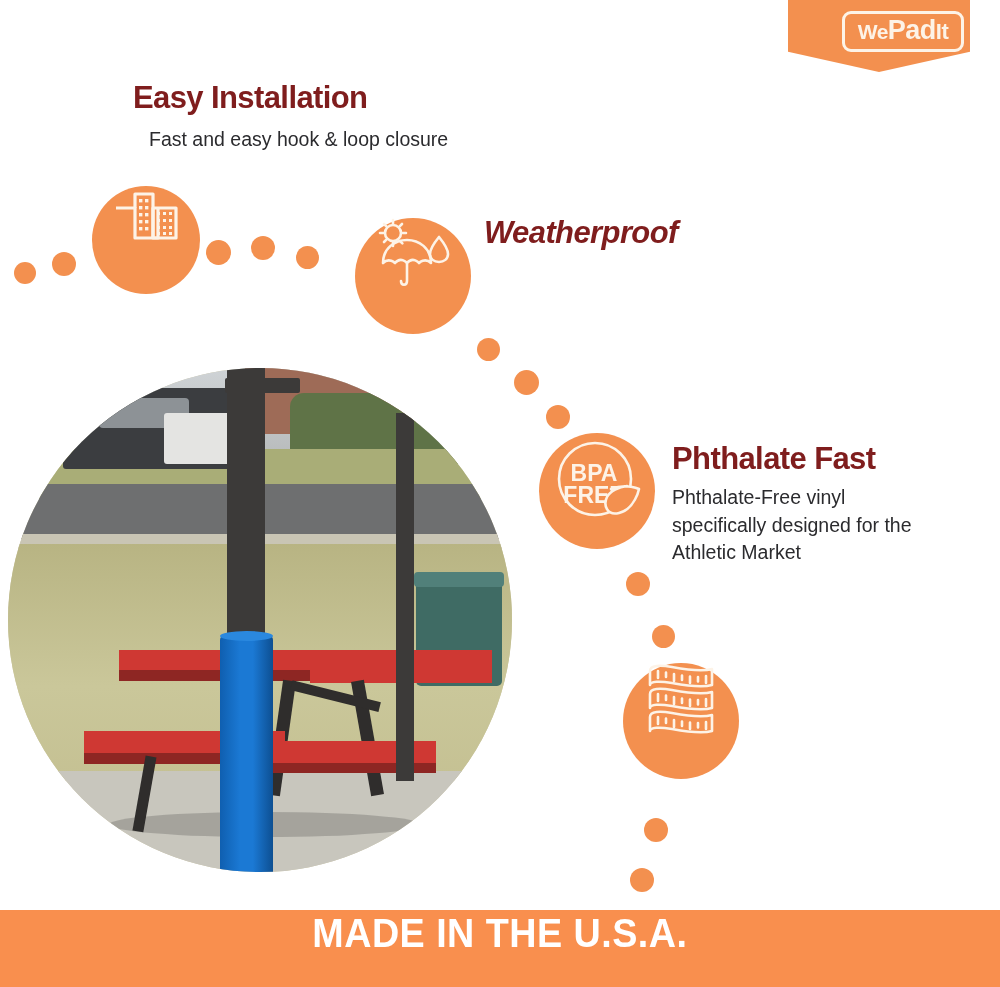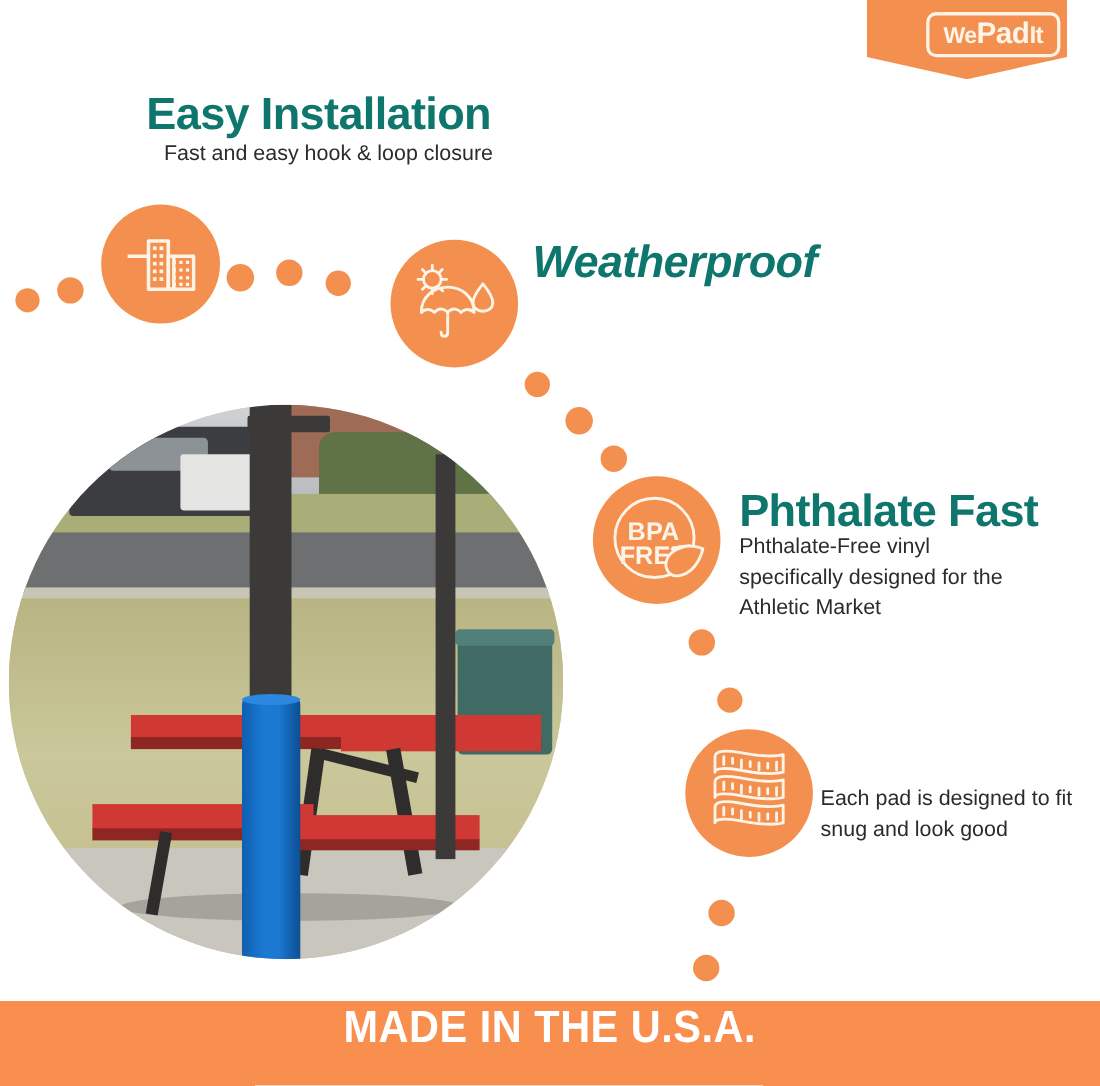--- a/index.html
+++ b/index.html
@@ -47,41 +47,40 @@
     color: #FDF3E7;
     letter-spacing: -0.5px;
   }
   .logo-text .lg-we { font-size: 21px; }
   .logo-text .lg-pad { font-size: 27px; }
   .logo-text .lg-it  { font-size: 22px; }
 
   
   .feat-title {
     position: absolute;
-    font-size: 41px;
+    font-size: 31px;
     font-weight: bold;
-    color: #0f766e;
+    color: #7f1d1d;
     letter-spacing: -0.6px;
     white-space: nowrap;
   }
   .feat-desc {
     position: absolute;
     font-size: 19.5px;
     color: #2b2b2e;
     line-height: 1.42;
     font-weight: normal;
   }
 
   
   .icon-circle {
     position: absolute;
     border-radius: 50%;
     background: #F3904F;
     display: flex;
-    align-items: center;
     justify-content: center;
   }
   .icon-circle svg { display: block; }
 
   
   .dot {
     position: absolute;
     border-radius: 50%;
     background: #F3904F;
   }
@@ -325,21 +324,20 @@
       <circle cx="46" cy="46" r="36" fill="none" stroke="#FDF3E7" stroke-width="2.6"></circle>
       <text x="45" y="48" text-anchor="middle" fill="#FDF3E7" font-family="Liberation Sans, sans-serif" font-size="23" font-weight="bold">BPA</text>
       <text x="45" y="70" text-anchor="middle" fill="#FDF3E7" font-family="Liberation Sans, sans-serif" font-size="23" font-weight="bold">FREE</text>
       <path d="M62 56 C78 50 90 56 90 56 C90 56 86 76 70 80 C58 83 54 72 58 64 C61 58 70 54 78 53" fill="#F3904F" stroke="#FDF3E7" stroke-width="2.6" stroke-linejoin="round" stroke-linecap="round"></path>
     </svg>
   </div>
 
   <div class="dot" style="left:626px; top:572px; width:24px; height:24px;"></div>
   <div class="dot" style="left:652px; top:625px; width:23px; height:23px;"></div>
 
-  <div class="feat-desc" style="left:746px; top:713px; width:230px;">Each pad is designed to fit snug and look good</div>
 
   <div class="icon-circle" style="left:623px; top:663px; width:116px; height:116px;">
     <svg width="86" height="82" viewBox="0 0 86 82">
       <g fill="none" stroke="#FDF3E7" stroke-width="2.6" stroke-linejoin="round" stroke-linecap="round">
         <path d="M12 8 C12 2 22 2 34 4 C50 7 64 9 74 6 L74 22 C64 25 50 23 34 20 C22 18 12 18 12 22 Z"></path>
         <path d="M12 31 C12 25 22 25 34 27 C50 30 64 32 74 29 L74 45 C64 48 50 46 34 43 C22 41 12 41 12 45 Z"></path>
         <path d="M12 54 C12 48 22 48 34 50 C50 53 64 55 74 52 L74 68 C64 71 50 69 34 66 C22 64 12 64 12 68 Z"></path>
         <path d="M20 8 V15 M28 9.5 V14 M36 11 V18 M44 12.5 V17 M52 13.5 V20 M60 14 V18.5 M68 13 V20"></path>
         <path d="M20 31 V38 M28 32.5 V37 M36 34 V41 M44 35.5 V40 M52 36.5 V43 M60 37 V41.5 M68 36 V43"></path>
         <path d="M20 54 V61 M28 55.5 V60 M36 57 V64 M44 58.5 V63 M52 59.5 V66 M60 60 V64.5 M68 59 V66"></path>

